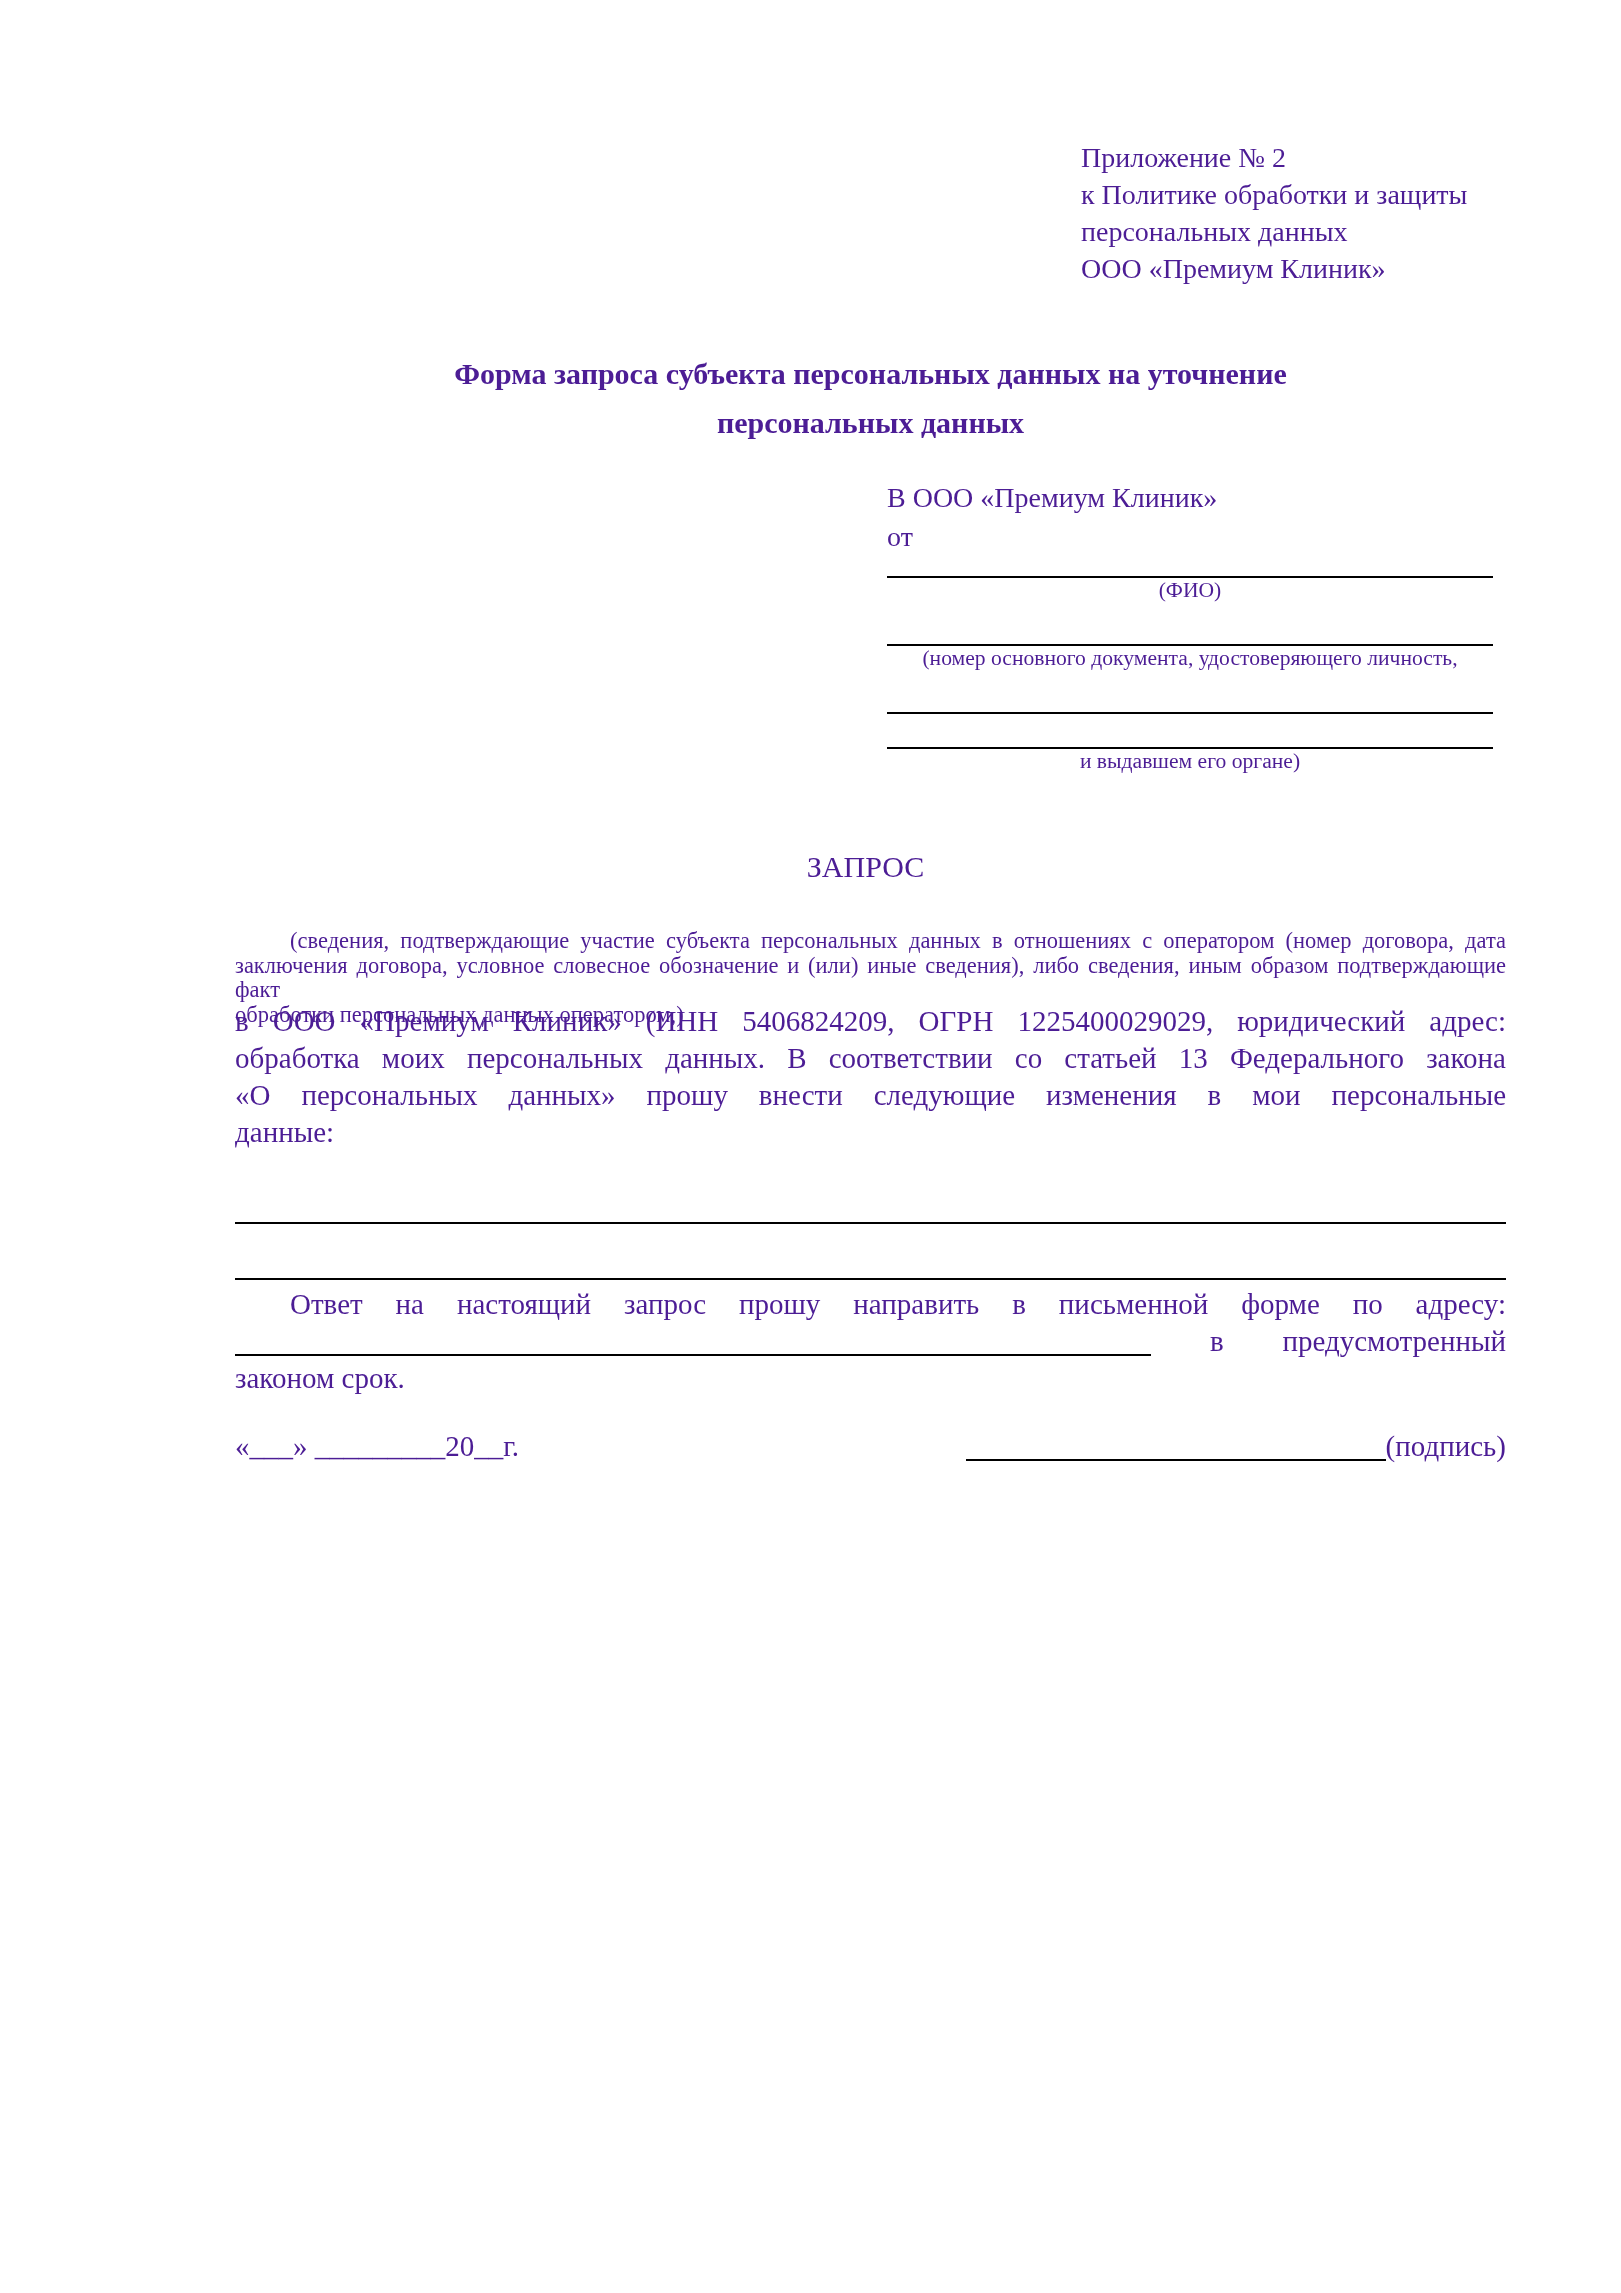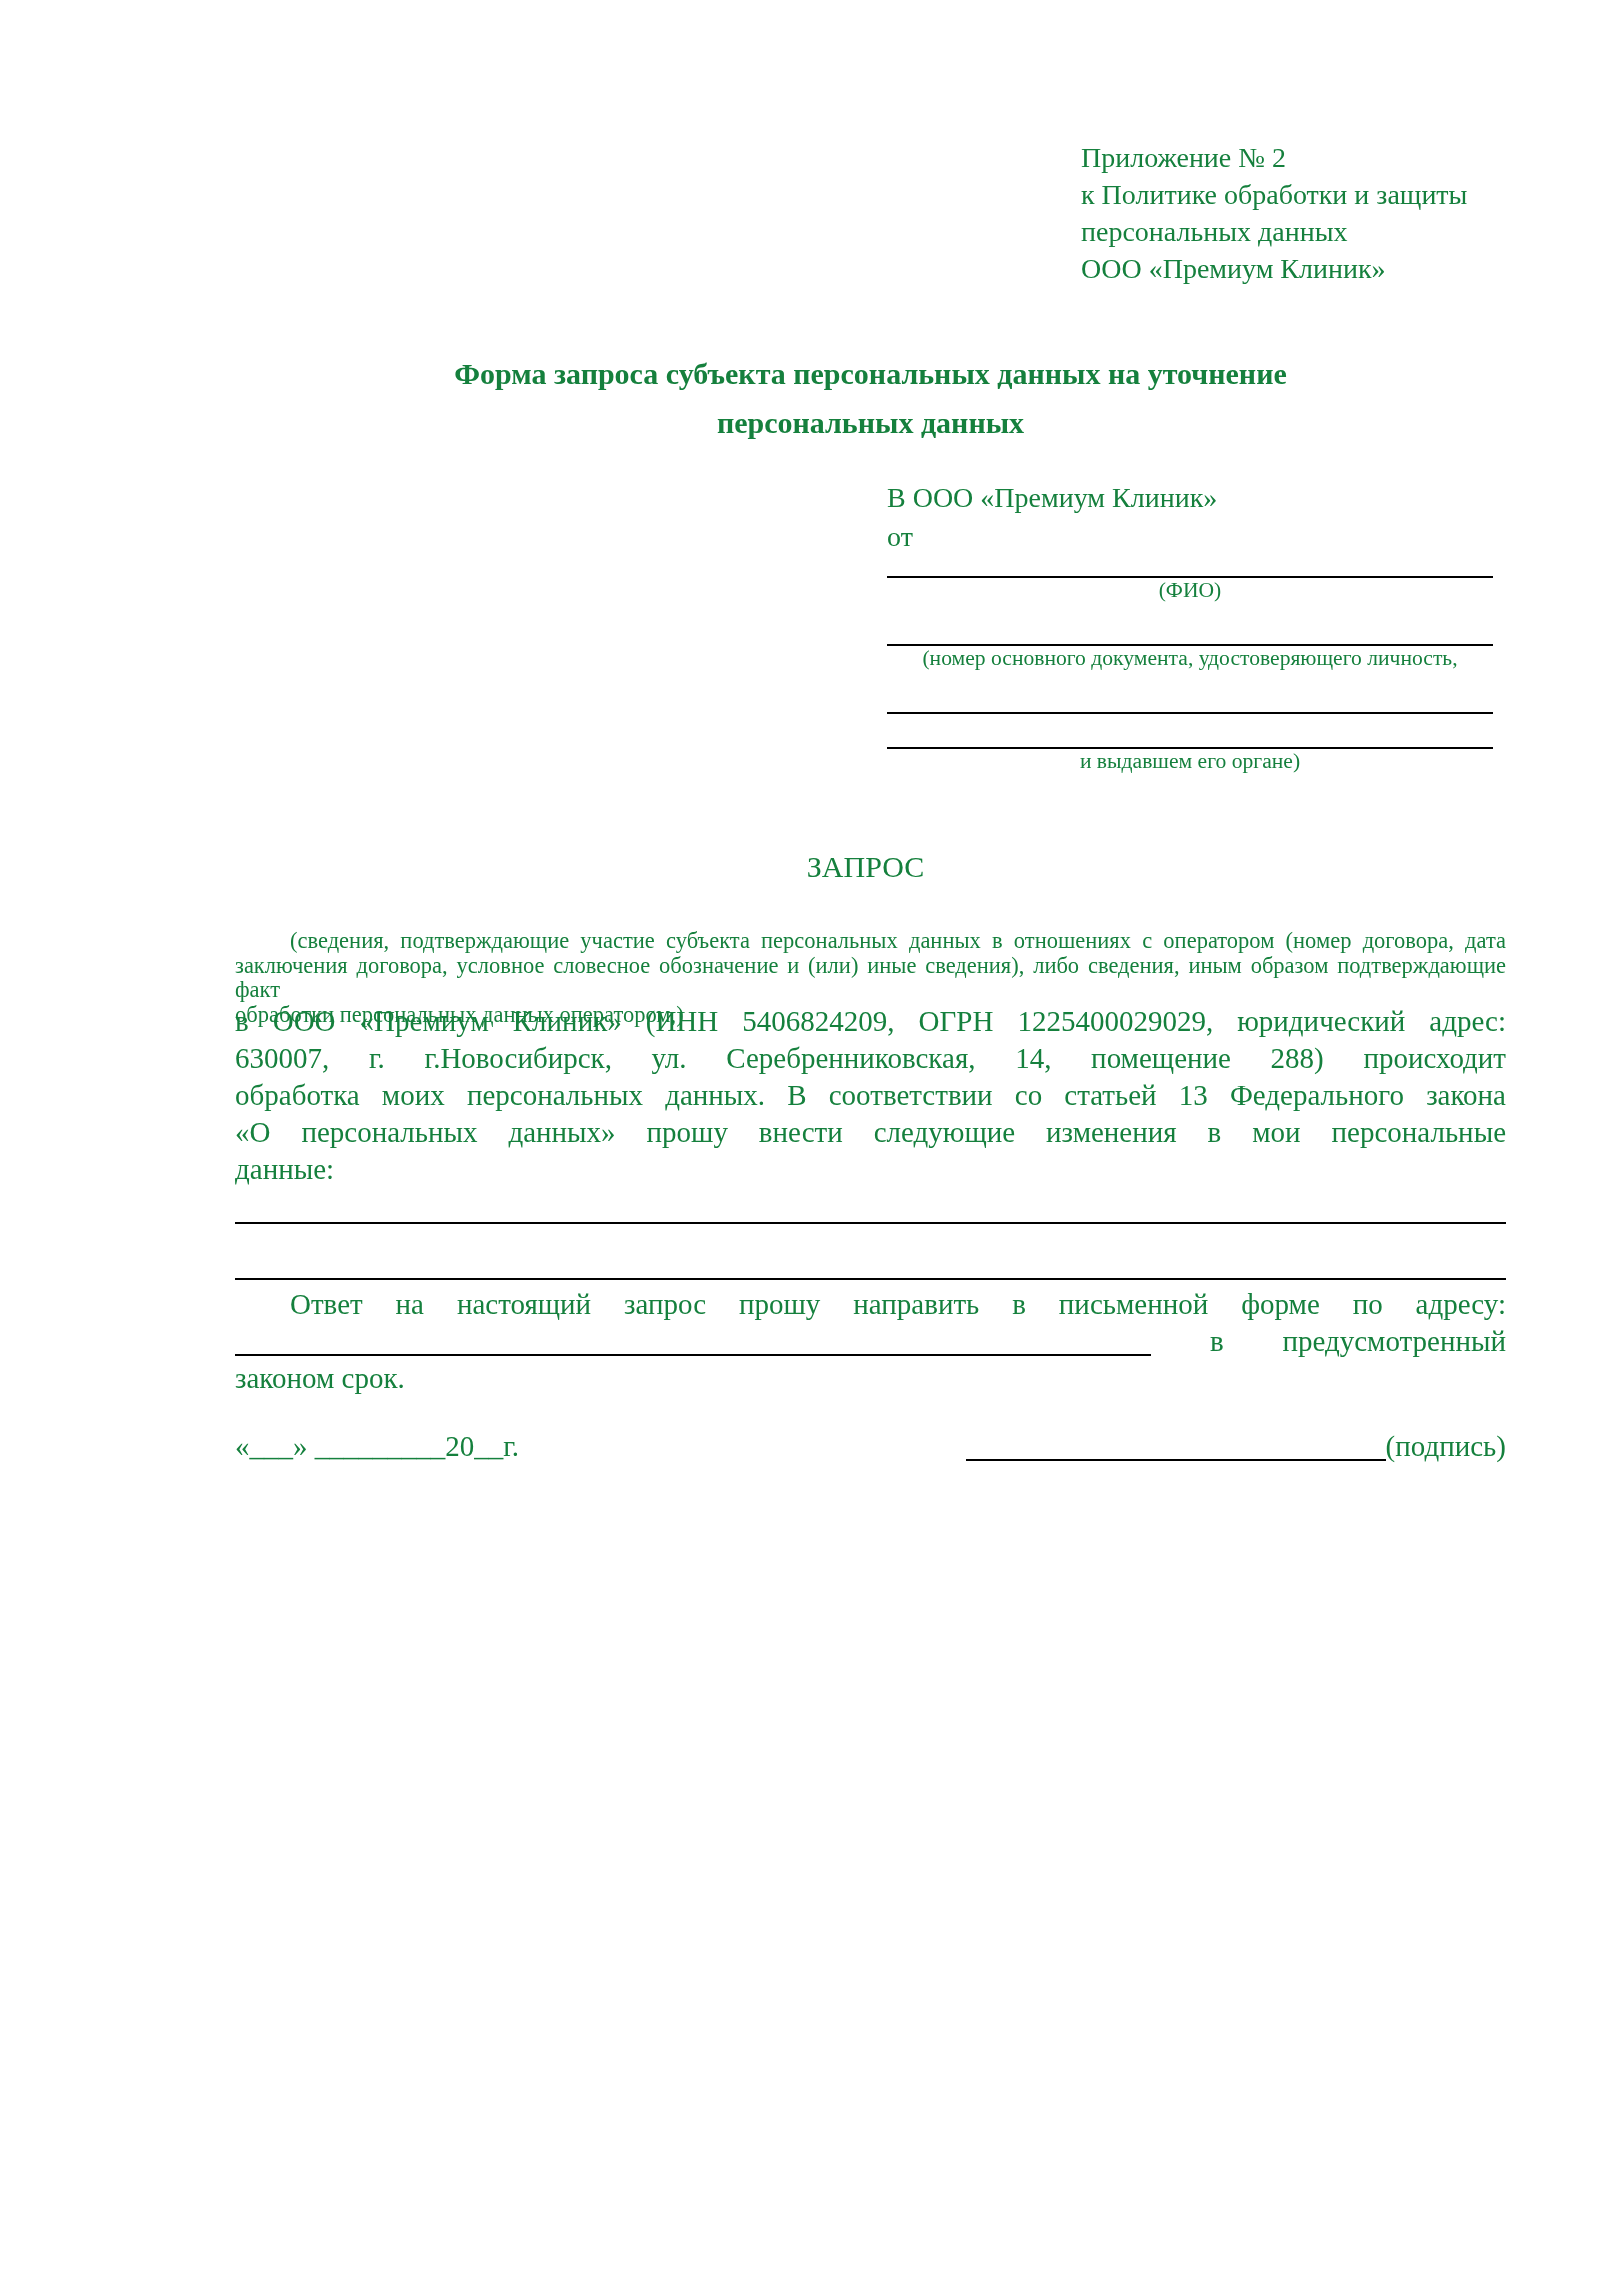--- a/index.html
+++ b/index.html
@@ -2,21 +2,21 @@
 <html><head>
 <meta charset="utf-8">
 <style>
   html, body { margin: 0; padding: 0; background: #808080; }
   .page {
     position: relative;
     width: 1621px;
     height: 2294px;
     margin: 0 auto;
     background: #ffffff;
-    color: #15803d;
+    color: #4c1d95;
     font-family: "Liberation Serif", "DejaVu Serif", serif;
     overflow: hidden;
   }
 
   
   .appendix {
     position: absolute;
     left: 1081px;
     top: 139px;
     width: 431px;
@@ -215,21 +215,20 @@
 
 
   <div class="footnote">
     <div class="fn-line first">(сведения, подтверждающие участие субъекта персональных данных в отношениях с оператором (номер договора, дата</div>
     <div class="fn-line">заключения договора, условное словесное обозначение и (или) иные сведения), либо сведения, иным образом подтверждающие факт</div>
     <div class="fn-line last">обработки персональных данных оператором,)</div>
   </div>
 
   <div class="body-par">
     <div class="b-line">в ООО «Премиум Клиник» (ИНН 5406824209, ОГРН 1225400029029, юридический адрес:</div>
-    <div class="b-line">630007, г. г.Новосибирск, ул. Серебренниковская, 14, помещение 288) происходит</div>
     <div class="b-line">обработка моих персональных данных. В соответствии со статьей 13 Федерального закона</div>
     <div class="b-line">«О персональных данных» прошу внести следующие изменения в мои персональные</div>
     <div class="b-line last">данные:</div>
   </div>
 
   <div class="changes-blank-1"></div>
   <div class="changes-blank-2"></div>
 
   <div class="reply-par">
     <div class="r-line1">Ответ на настоящий запрос прошу направить в письменной форме по адресу:</div>

